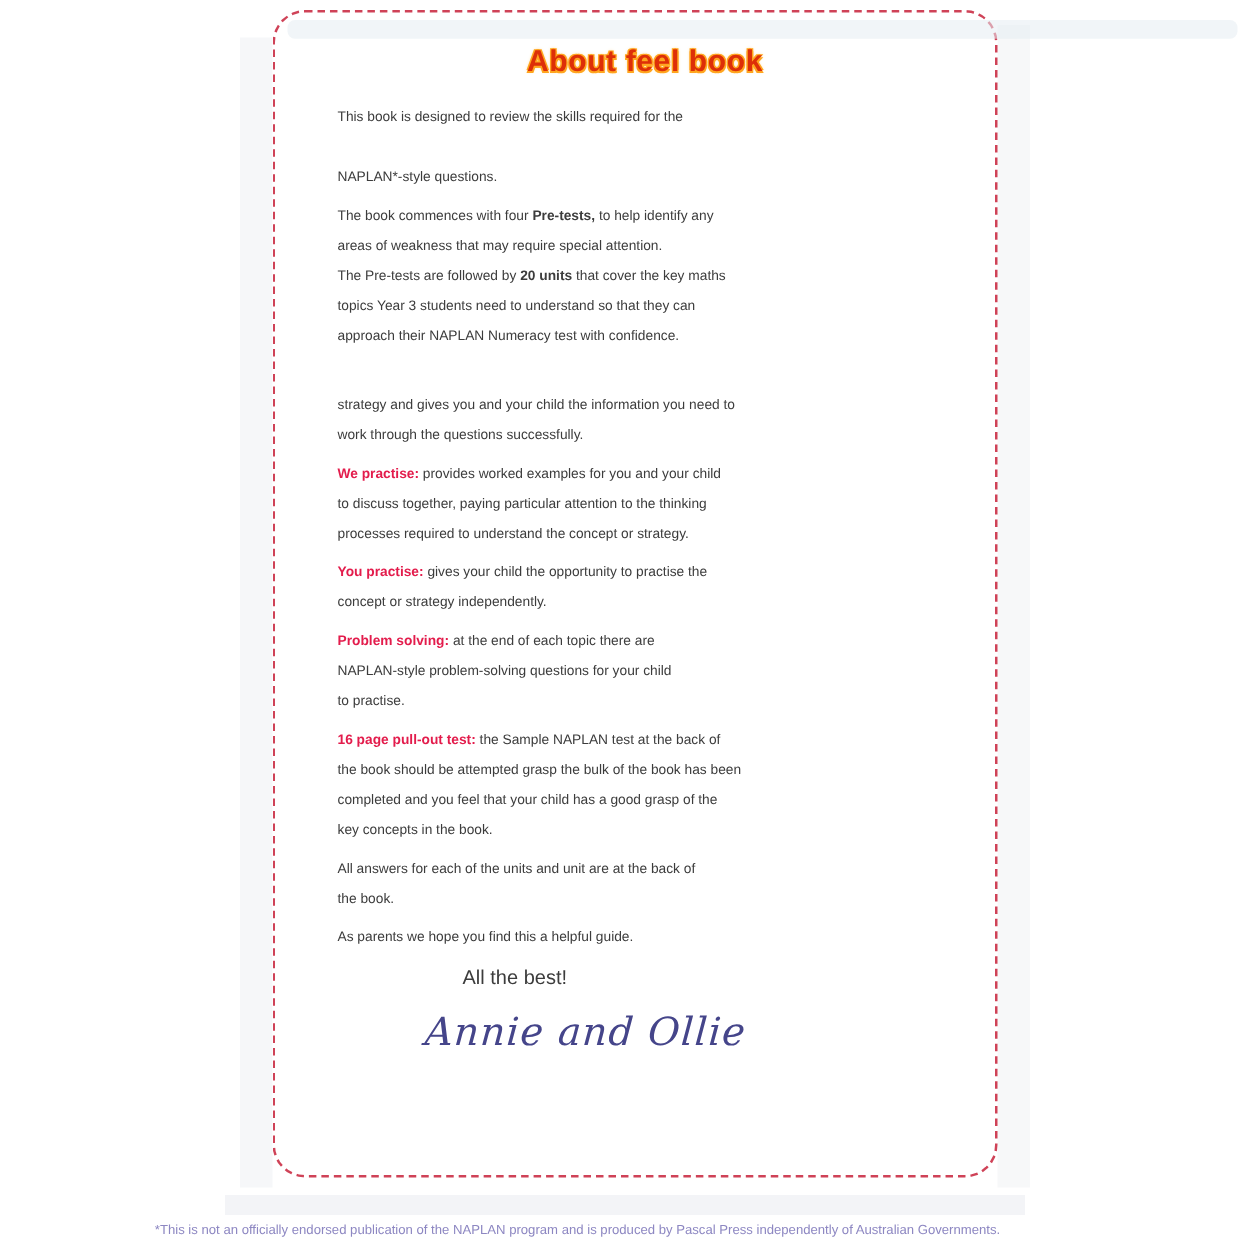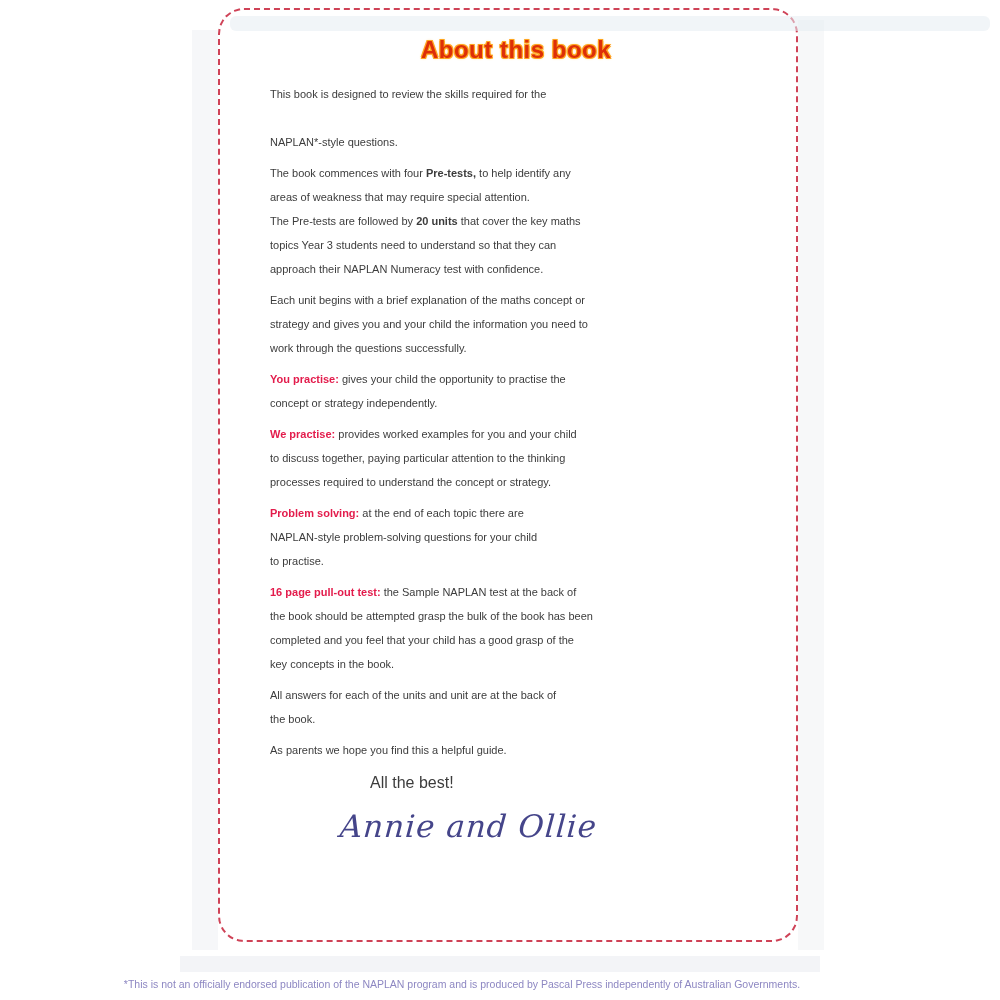--- a/index.html
+++ b/index.html
@@ -77,27 +77,27 @@
 </head>
 <body>
 
 <div class="band band-left"></div>
 <div class="band band-right"></div>
 <div class="band band-bottom"></div>
 
 <div class="page-border">
   <div class="band band-topstrip"></div>
   <div class="content">
-    <div class="title">About this book</div>
+    <div class="title">About feel book</div>
     <div class="paragraphs">
         <p><span>This book is designed to review the skills required for the</span><br><br><span>NAPLAN*-style questions.</span></p>
         <p><span>The book commences with four </span><span class="bold">Pre-tests,</span><span> to help identify any</span><br><span>areas of weakness that may require special attention.</span><br><span>The Pre-tests are followed by </span><span class="bold">20 units</span><span> that cover the key maths</span><br><span>topics Year 3 students need to understand so that they can</span><br><span>approach their NAPLAN Numeracy test with confidence.</span></p>
-        <p><span>Each unit begins with a brief explanation of the maths concept or</span><br><span>strategy and gives you and your child the information you need to</span><br><span>work through the questions successfully.</span></p>
+        <p><br><span>strategy and gives you and your child the information you need to</span><br><span>work through the questions successfully.</span></p>
+        <p><span class="lead">We practise:</span><span> provides worked examples for you and your child</span><br><span>to discuss together, paying particular attention to the thinking</span><br><span>processes required to understand the concept or strategy.</span></p>
         <p><span class="lead">You practise:</span><span> gives your child the opportunity to practise the</span><br><span>concept or strategy independently.</span></p>
-        <p><span class="lead">We practise:</span><span> provides worked examples for you and your child</span><br><span>to discuss together, paying particular attention to the thinking</span><br><span>processes required to understand the concept or strategy.</span></p>
         <p><span class="lead">Problem solving:</span><span> at the end of each topic there are</span><br><span>NAPLAN-style problem-solving questions for your child</span><br><span>to practise.</span></p>
         <p><span class="lead">16 page pull-out test:</span><span> the Sample NAPLAN test at the back of</span><br><span>the book should be attempted grasp the bulk of the book has been</span><br><span>completed and you feel that your child has a good grasp of the</span><br><span>key concepts in the book.</span></p>
         <p><span>All answers for each of the units and unit are at the back of</span><br><span>the book.</span></p>
         <p><span>As parents we hope you find this a helpful guide.</span></p>
       </div>
     <div class="closing">All the best!</div>
     <div class="signature">Annie and Ollie</div>
   </div>
 </div>
 

